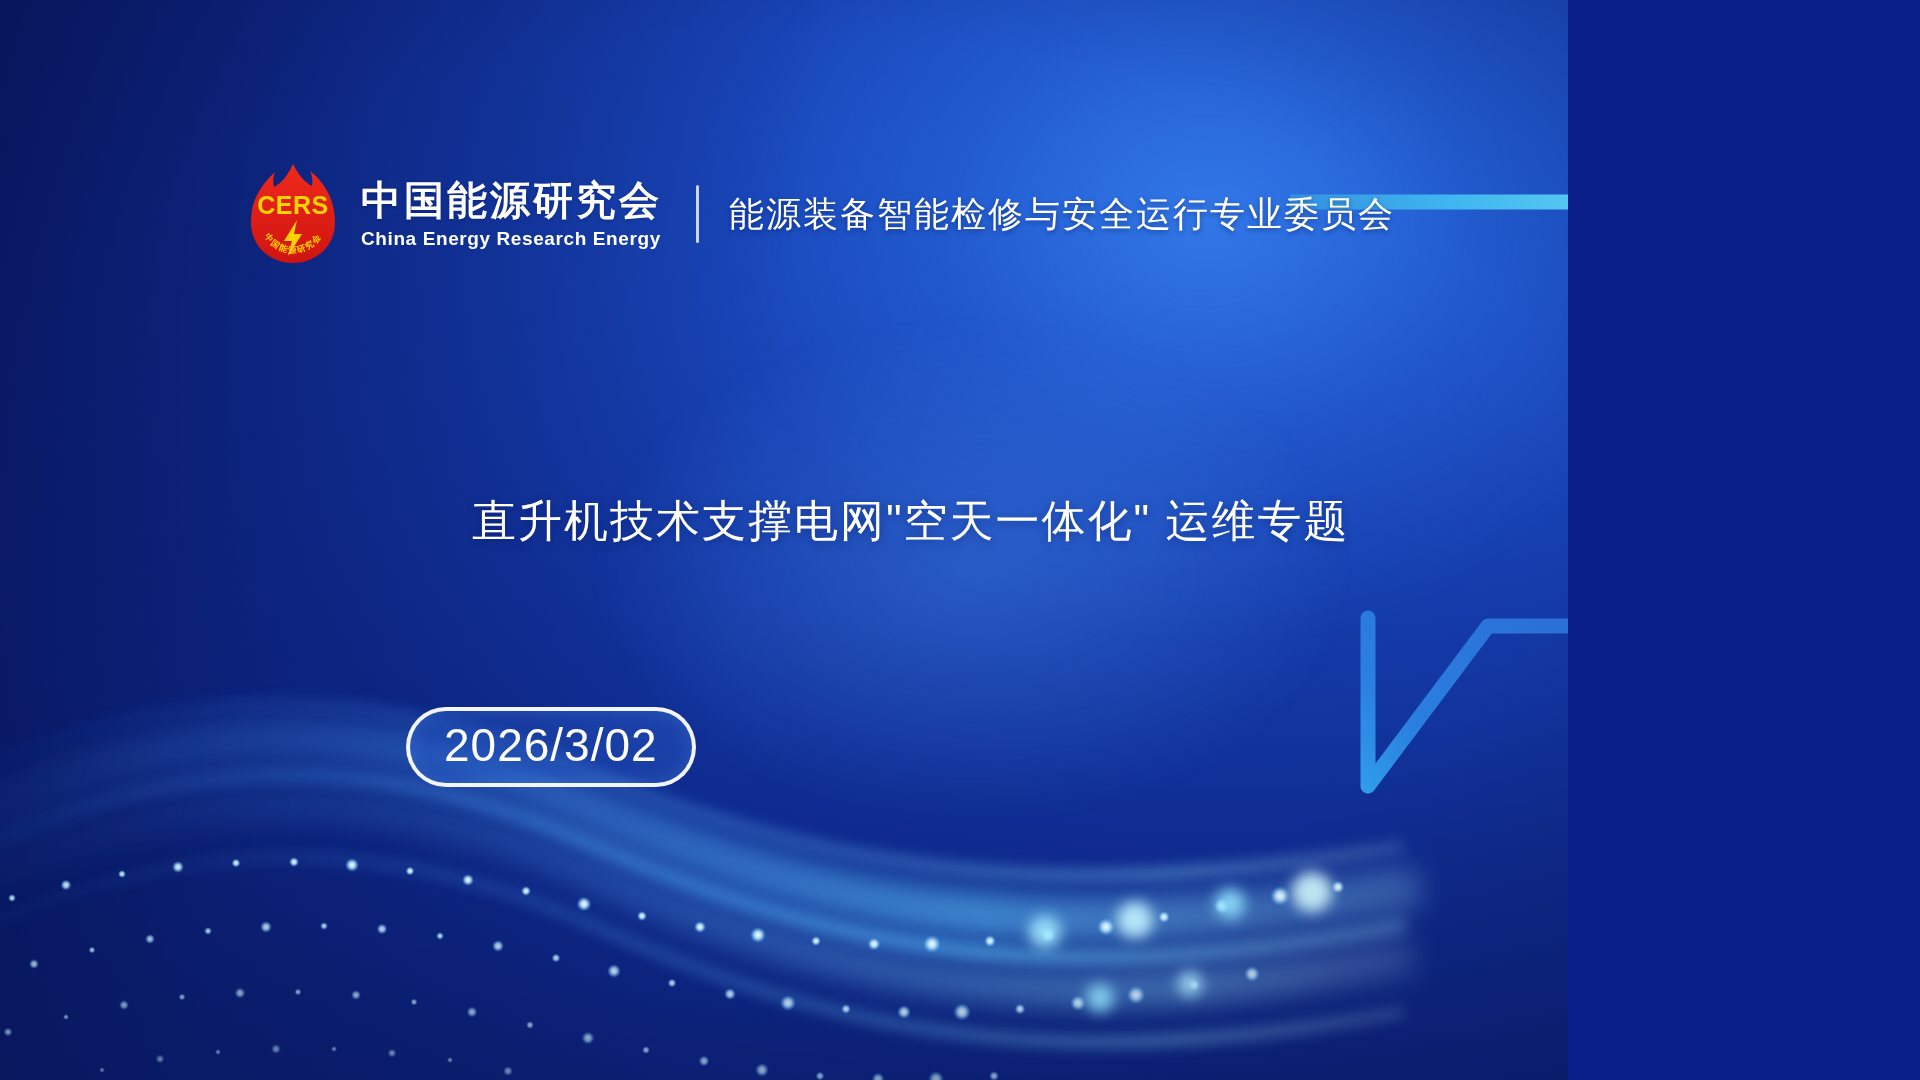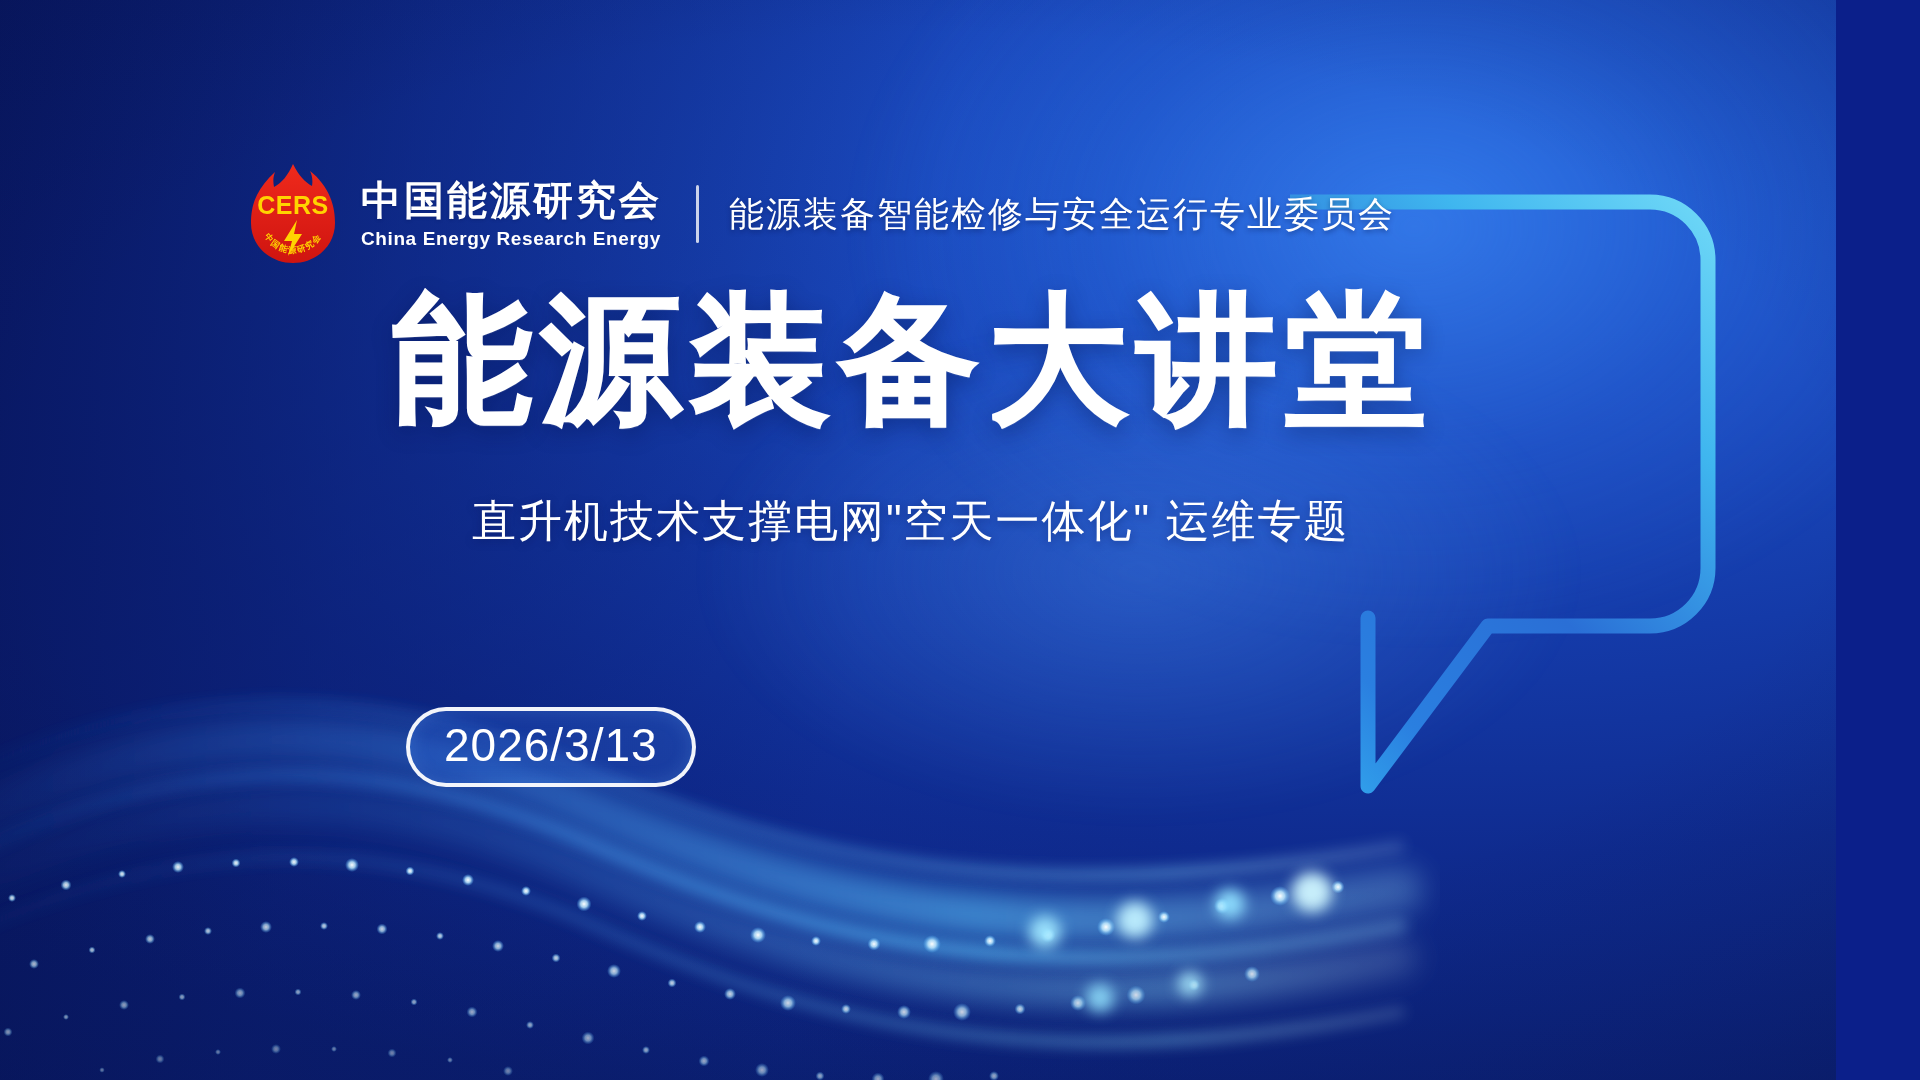--- a/index.html
+++ b/index.html
@@ -1,20 +1,20 @@
 <!DOCTYPE html>
 <html><head>
 <meta charset="utf-8">
 <title>Poster</title>
 <style>
   html,body{margin:0;padding:0;background:#0b1f8a;}
   body{width:1920px;height:1080px;overflow:hidden;
        font-family:"Liberation Sans","DejaVu Sans",sans-serif;}
 
-  .poster{position:relative;width:1836px;height:1080px;overflow:hidden;
+  .poster{position:relative;width:1568px;height:1080px;overflow:hidden;
           background:#12319c;}
 
   
   .bg-base{position:absolute;inset:0;
     background:
       radial-gradient(120% 90% at 78% 18%, #1f5fd6 0%, #1a49bd 26%, #143aa8 46%, #0f2b8f 68%, #0b1f73 100%);
   }
   .bg-dark-left{position:absolute;inset:0;
     background:linear-gradient(100deg, rgba(8,22,95,0.95) 0%, rgba(10,28,110,0.55) 22%, rgba(16,48,160,0.05) 48%, rgba(20,70,190,0.0) 70%);
   }
@@ -289,21 +289,20 @@
     <div class="org">
       <div class="org-cn">中国能源研究会</div>
       <div class="org-en">China Energy Research Energy</div>
     </div>
 
     <div class="divider"></div>
 
     <div class="committee">能源装备智能检修与安全运行专业委员会</div>
   </div>
 
-  <div class="title">能源装备大讲堂</div>
 
   <div class="subtitle">直升机技术支撑电网"空天一体化" 运维专题</div>
 
   <div class="date-pill">
-    <span>2026/3/13</span>
+    <span>2026/3/02</span>
   </div>
 
 </div>
 
 </body></html>

